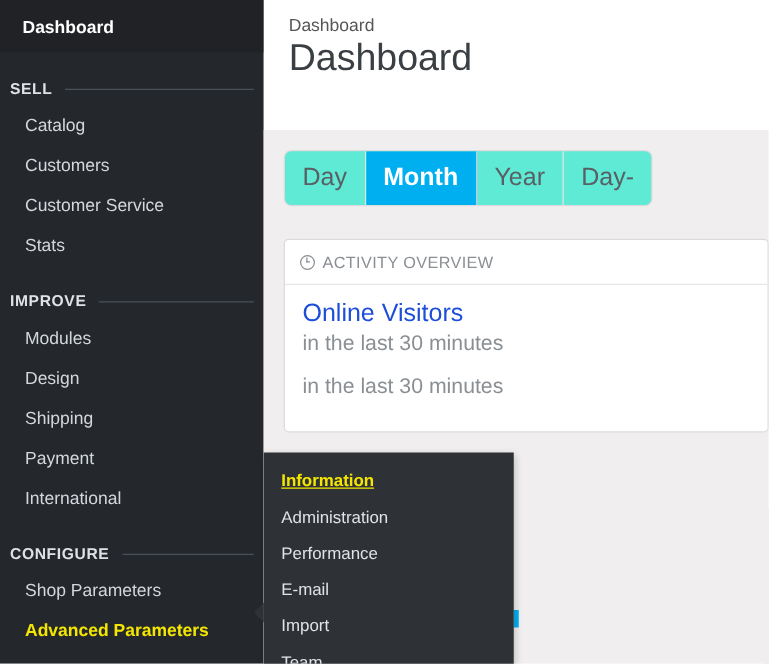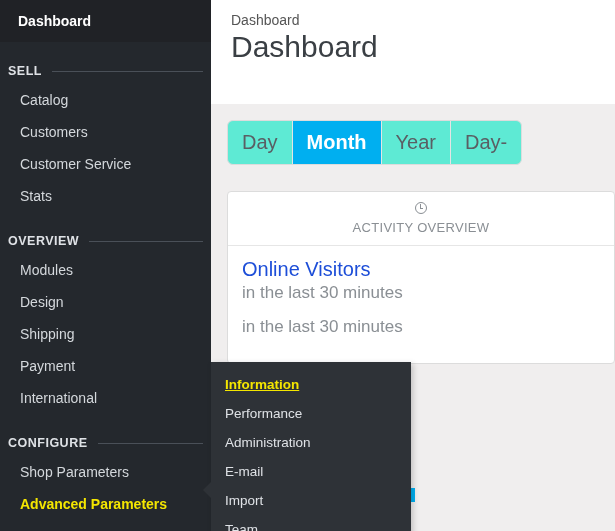--- a/index.html
+++ b/index.html
@@ -58,21 +58,21 @@
   .range-cell:last-child { border-right: none; }
   .range-cell.on { background: #00aff0; color: #fff; font-weight: 600; }
 
   .card {
     margin-top: 26px; background: #fff; border: 1px solid #dcdcdc; border-radius: 4px;
     width: 100%;
   }
   .card-head {
     border-bottom: 1px solid #e6e6e6; padding: 10px 12px;
     color: #8a8f94; font-size: 13px; letter-spacing: .3px;
-    display: flex; align-items: center; gap: 6px; flex-direction: column;
+    display: flex; align-items: center; gap: 6px;
   }
   .card-body { padding: 12px 14px; }
   .stat-link { color: #1d4ed8; font-size: 20px; font-weight: 400; white-space: nowrap; overflow: hidden; text-overflow: clip; }
   .stat-sub { color: #8a8f94; font-size: 17px; margin-top: 2px; margin-bottom: 14px; }
 
   .blue-block {
     position: absolute; left: 200px; top: 384px; width: 4px; height: 14px; background: #00aff0;
   }
 
   .clock-icon {
@@ -91,21 +91,21 @@
   <div class="side-section">
     <span>SELL</span>
     <span class="line"></span>
   </div>
   <div class="side-item">Catalog</div>
   <div class="side-item">Customers</div>
   <div class="side-item">Customer Service</div>
   <div class="side-item">Stats</div>
 
   <div class="side-section">
-    <span>OVERVIEW</span>
+    <span>IMPROVE</span>
     <span class="line"></span>
   </div>
   <div class="side-item">Modules</div>
   <div class="side-item">Design</div>
   <div class="side-item">Shipping</div>
   <div class="side-item">Payment</div>
   <div class="side-item">International</div>
 
   <div class="side-section">
     <span>CONFIGURE</span>
@@ -138,18 +138,18 @@
         <div class="stat-sub">in the last 30 minutes</div>
       </div>
     </div>
 
     <div class="blue-block"></div>
   </div>
 </div>
 
 <div class="flyout">
   <div class="fly-item active">Information</div>
+  <div class="fly-item">Administration</div>
   <div class="fly-item">Performance</div>
-  <div class="fly-item">Administration</div>
   <div class="fly-item">E-mail</div>
   <div class="fly-item">Import</div>
   <div class="fly-item">Team</div>
 </div>
 
 </body></html>

